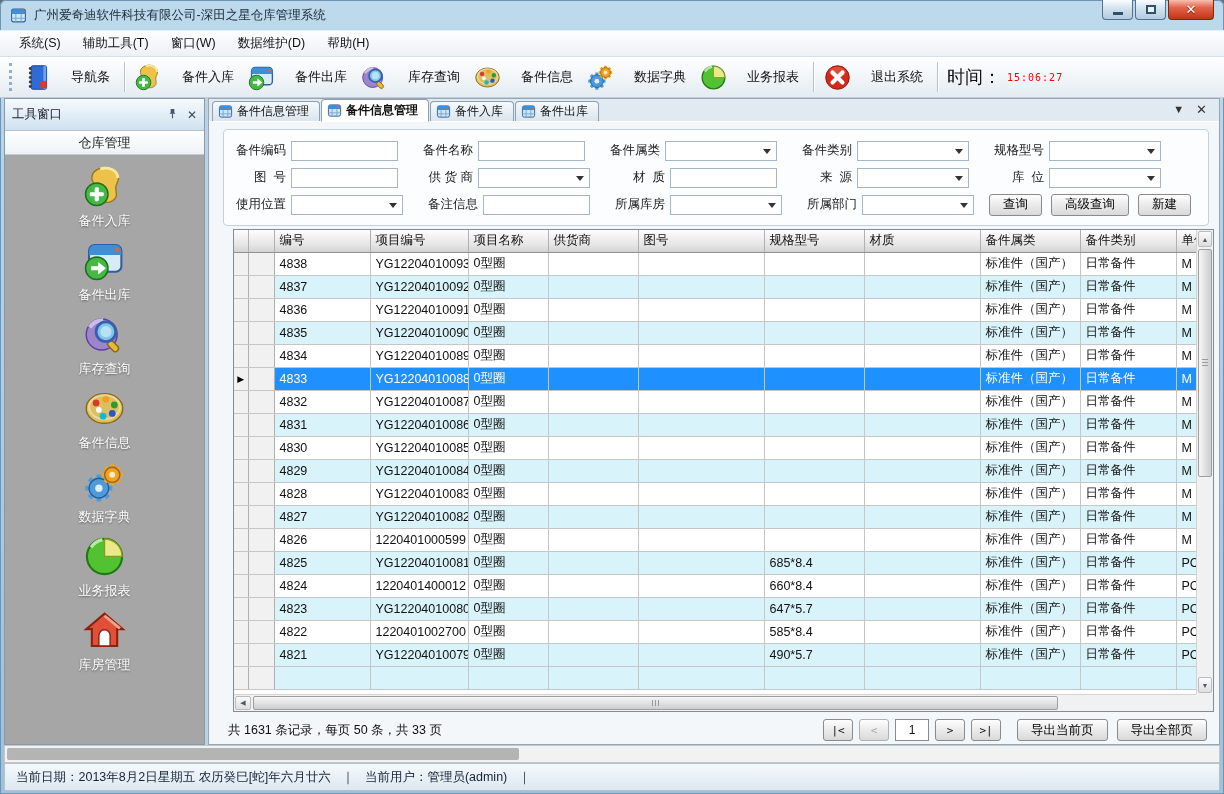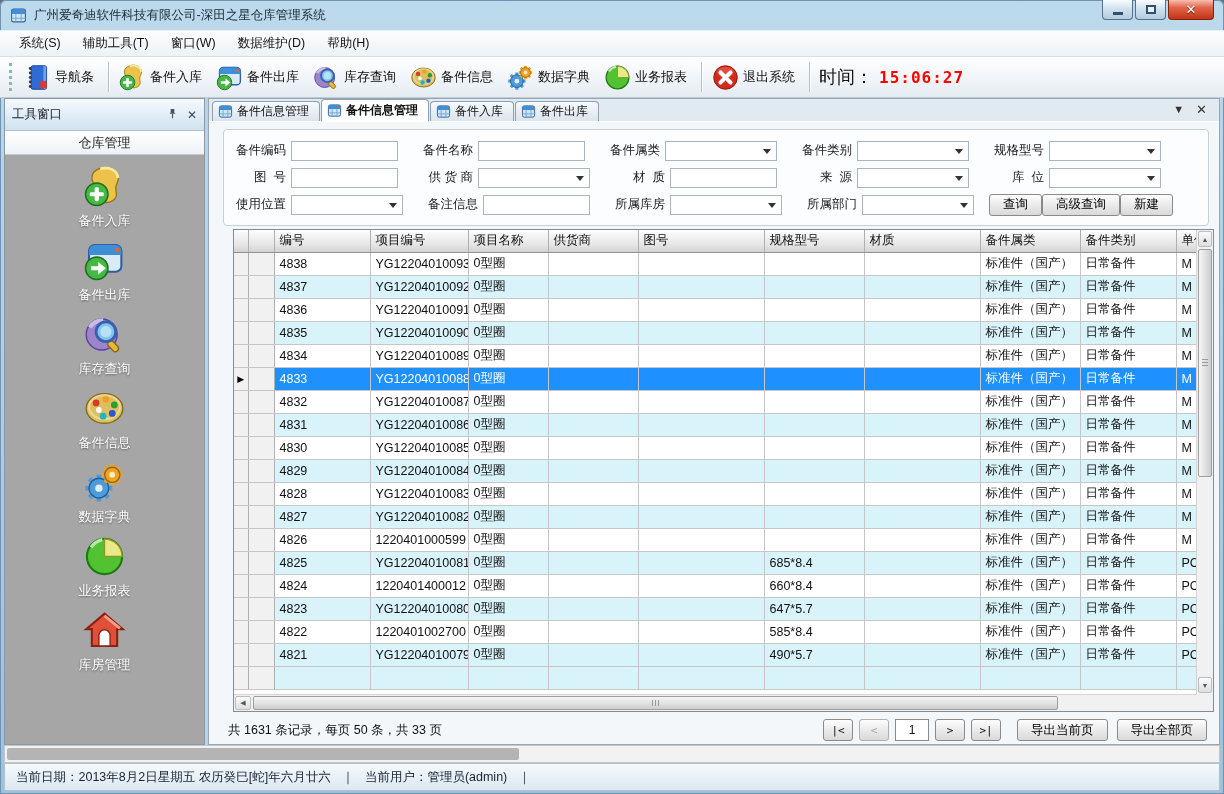--- a/index.html
+++ b/index.html
@@ -23,26 +23,26 @@
   .glyph-close{color:#fff;font-weight:bold;font-size:13px;text-shadow:0 1px 1px #701808}
   
   .menubar{height:26px;background:linear-gradient(#fcfdfe,#edf2f7);display:flex;align-items:center;
     padding-left:8px;border-top:1px solid #e6eef5}
   .menu-item{padding:4px 11px;font-size:12.5px;border-radius:2px}
   
   .toolbar{height:42px;background:linear-gradient(#ffffff,#e4ebf2);display:flex;align-items:center;
     padding:0 8px;border-top:1px solid #d6e0ea;border-bottom:1px solid #c2ccd6}
   .tb-grip{width:4px;height:28px;border-left:3px dotted #96aec2;margin:0 6px 0 1px}
   .tb-items{display:flex;align-items:center}
-  .tool-btn{display:flex;align-items:center;gap:3px;padding:3px 9px 3px 4px;border-radius:3px;font-size:13px}
+  .tool-btn{display:flex;align-items:center;gap:19px;padding:3px 9px 3px 4px;border-radius:3px;font-size:13px}
   .tool-icon{width:29px;height:29px;flex:none}
   .tool-icon svg{width:100%;height:100%}
   .tb-sep{width:1px;height:30px;background:#b4c2ce;box-shadow:1px 0 0 #fff;margin:0 5px}
   .tb-time-label{font-size:18px;margin:0 6px 1px 4px}
-  .tb-time{font-family:"DejaVu Sans Mono",monospace;font-weight:bold;font-size:16px;letter-spacing:1px}
+  .tb-time{font-family:"DejaVu Sans Mono",monospace;font-weight:normal;font-size:10px;letter-spacing:1px}
   
   .main{position:absolute;left:4px;right:4px;top:98px;bottom:49px;display:flex}
   .sidebar{width:201px;flex:none;background:#a6a6a6;border:1px solid #8898a6;display:flex;flex-direction:column}
   .sb-header{height:32px;flex:none;background:linear-gradient(#f5fafd,#cfe2f0);display:flex;align-items:center;
     padding:0 7px;border-bottom:1px solid #b6c4d0;font-size:12.5px;color:#223}
   .sb-hdr-icons{margin-left:auto;display:flex;gap:9px;align-items:center;color:#3a4a58}
   .sb-hdr-icons svg{width:11px;height:11px}
   .sb-x{font-size:12px;font-weight:bold}
   .sb-section{height:24px;flex:none;background:linear-gradient(#ffffff,#eef2f6);display:flex;align-items:center;
     justify-content:center;border-bottom:1px solid #c2cad2;font-size:13px;color:#222}
@@ -69,21 +69,21 @@
   
   .search-group{margin:7px 10px 3px 14px;border:1px solid #c3d1dd;border-radius:4px;background:#fbfdfe;
     padding:7px 4px 7px 0}
   .form-row{display:flex;align-items:center;height:27px}
   .f-label{width:62px;flex:none;text-align:right;margin-right:5px;font-size:12.5px;white-space:pre;color:#1a1a1a}
   .f-input{width:107px;height:20px;border:1px solid #a6b6c4;background:#fff;font:12px "Liberation Sans",sans-serif;padding:0 3px}
   .f-select{width:112px;height:20px;border:1px solid #a6b6c4;background:#fff;position:relative}
   .sel-arrow{position:absolute;right:1px;top:1px;width:16px;height:16px;display:flex;align-items:center;justify-content:center}
   .sel-arrow::after{content:"";border:4px solid transparent;border-top:5px solid #333;margin-top:5px}
   .pair-gap{width:13px;flex:none}
-  .form-btns{display:flex;margin-left:15px}
+  .form-btns{display:flex;gap:9px;margin-left:15px}
   .btn{height:22px;padding:0 13px;border:1px solid #8a8a8a;border-radius:3px;font-size:12.5px;
     background:linear-gradient(#fefefe,#ececec 45%,#d9d9d9);display:flex;align-items:center;justify-content:center;
     font-family:"Liberation Sans","DejaVu Sans",sans-serif;white-space:nowrap}
   
   .grid-outer{position:relative;margin:2px 10px 0 24px;width:981px;height:483px;border:1px solid #828c96;
     background:#fff;overflow:hidden}
   .grid-clip{position:absolute;left:0;top:0;right:17px;bottom:17px;overflow:hidden}
   table{border-collapse:collapse;table-layout:fixed;width:982px}
   th{height:22px;background:linear-gradient(#fdfdfd,#e4e4e4 70%,#d2d2d2);border-right:1px solid #b0b0b0;
     border-bottom:1px solid #929292;font-weight:normal;text-align:left;padding:0 0 0 5px;font-size:12.5px;

